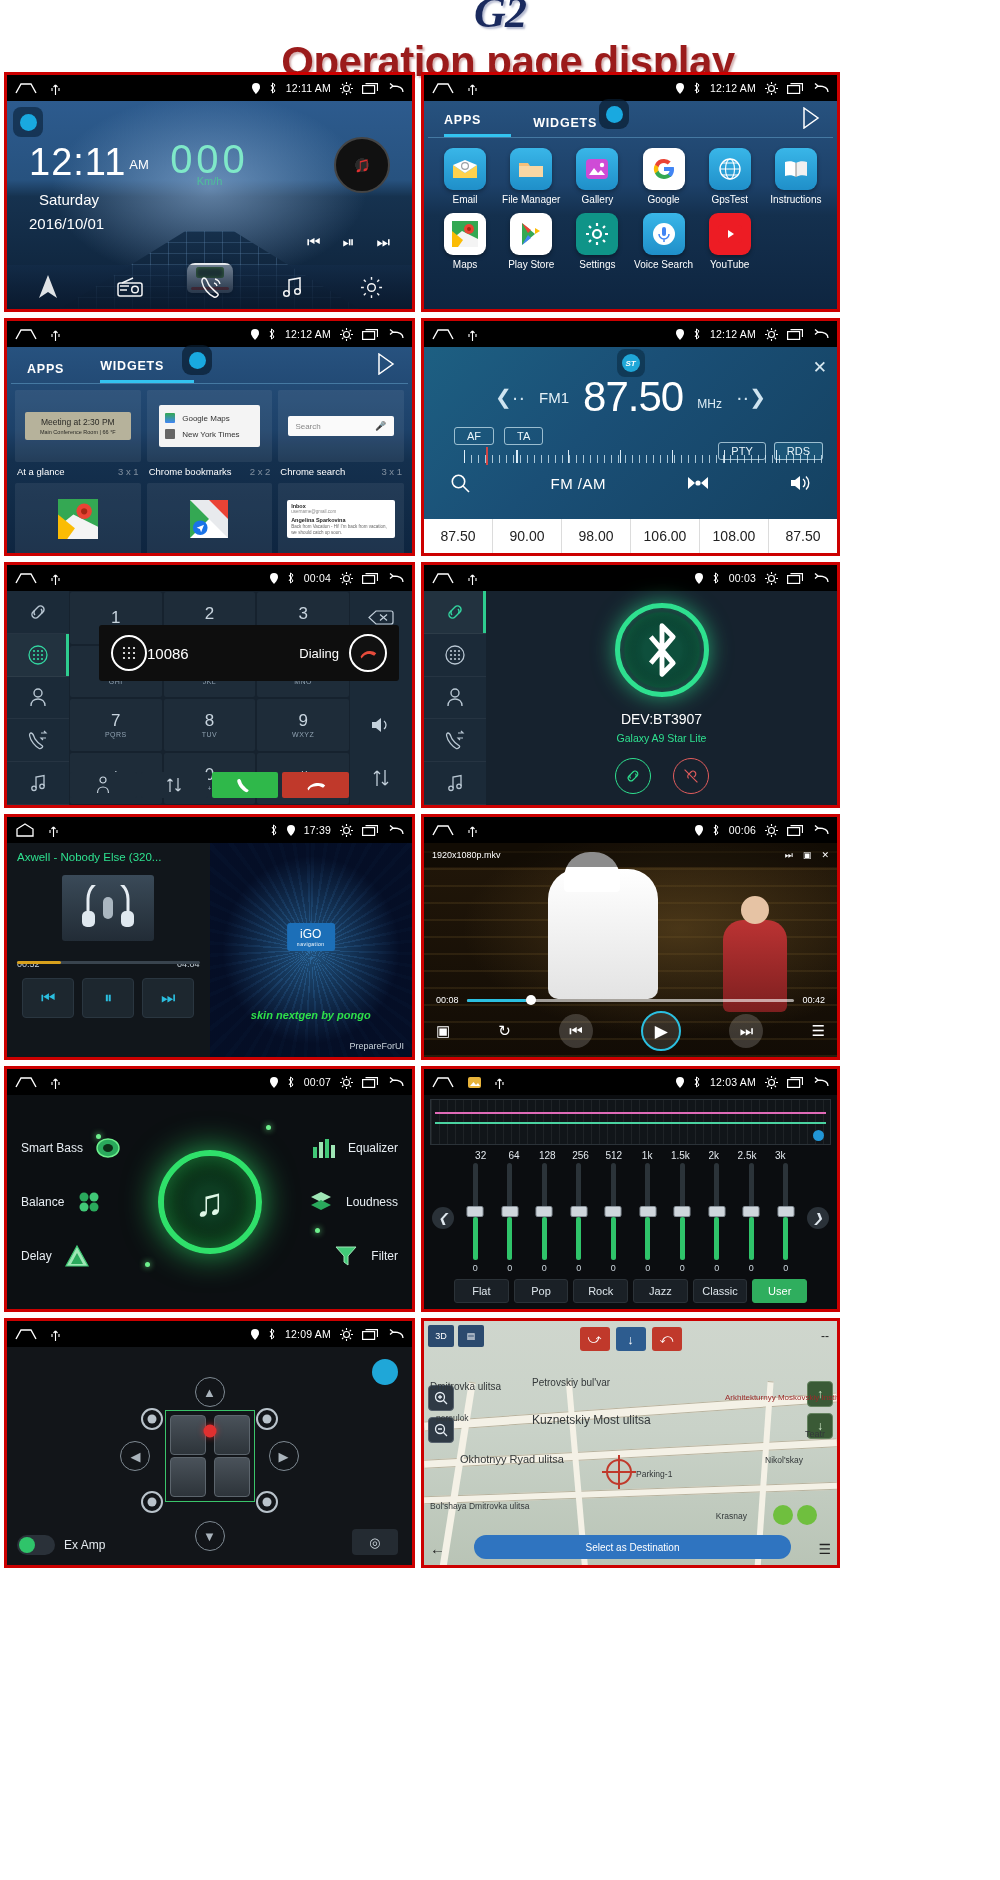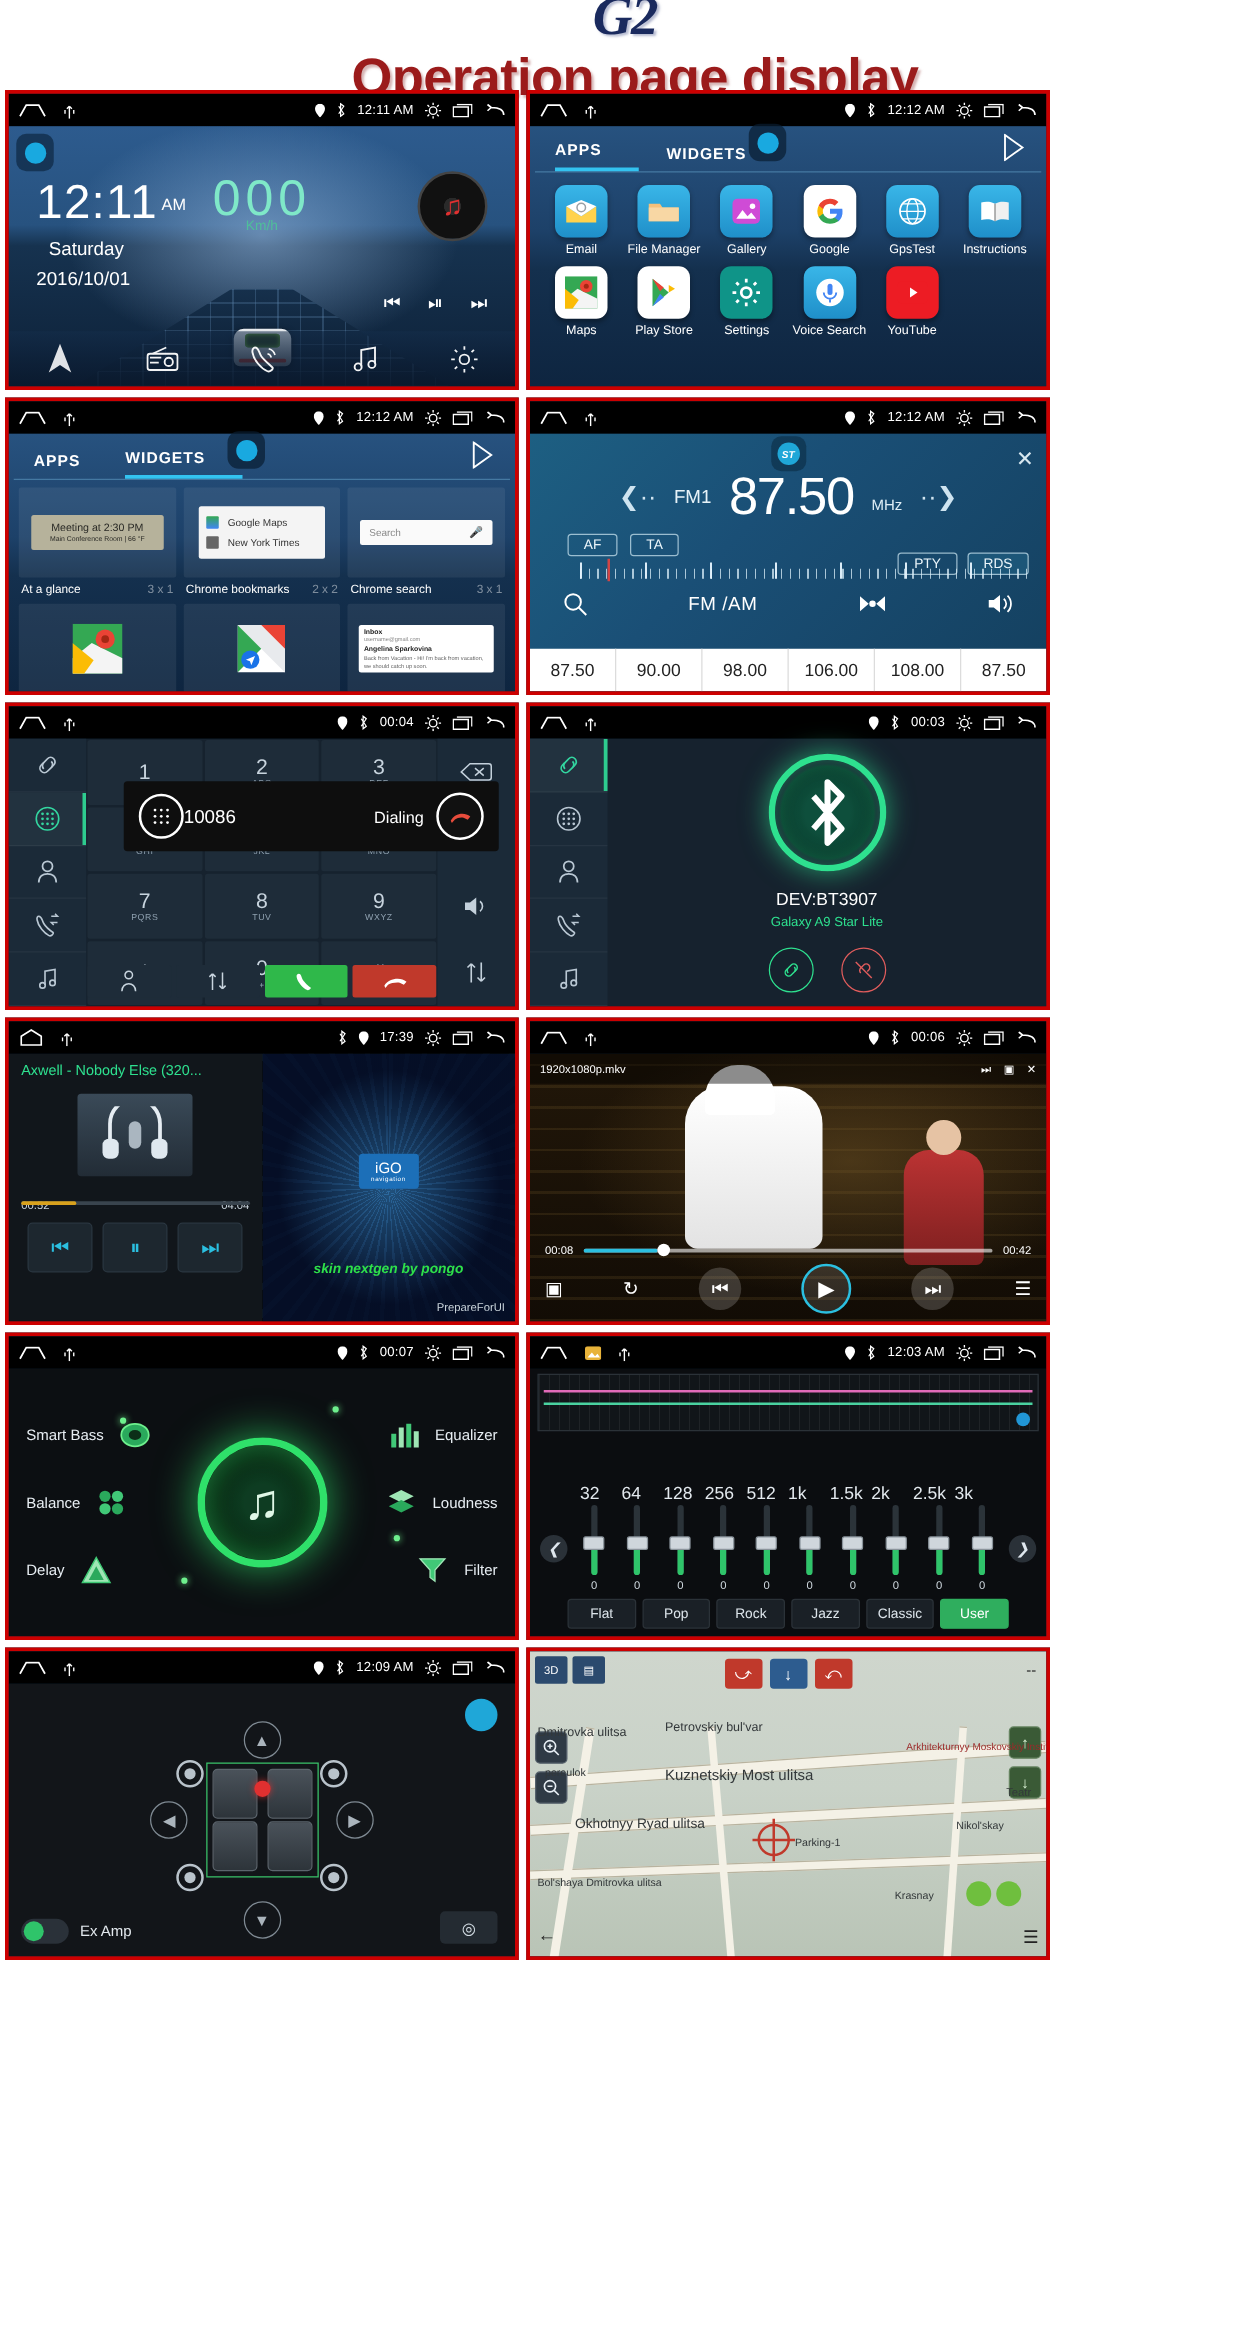--- a/index.html
+++ b/index.html
@@ -360,21 +360,21 @@
   
   .eq { height:calc(100% - 26px); background:#0b0d10; display:flex; flex-direction:column; padding:4px 6px 6px; }
   .eq-spectrum {
     height:46px; border:1px solid #2b3238; position:relative; overflow:hidden;
     background:repeating-linear-gradient(90deg, rgba(255,255,255,.06) 0 1px, transparent 1px 8px), #111519;
   }
   .eq-wave { position:absolute; left:4px; right:4px; height:2px; background:#e06ab8; }
   .eq-wave2 { position:absolute; left:4px; right:4px; height:2px; background:#4ad2a0; }
   .eq-dot-blue { position:absolute; right:6px; bottom:3px; width:11px; height:11px; border-radius:50%; background:#2196d6; }
   .eq-bandlabels { display:flex; padding:5px 34px 2px; }
-  .eq-bandlabels span { flex:1; text-align:left; color:#e3e9ee; font-size:14px;margin-top:36px; }
+  .eq-bandlabels span { flex:1; text-align:center; color:#e3e9ee; font-size:10px; }
   .eq-sliders { display:flex; align-items:stretch; flex:1; gap:2px; }
   .eq-arrow { width:26px; display:flex; align-items:center; justify-content:center; }
   .eq-arrow i {
     width:22px; height:22px; border-radius:50%; background:#2a3138; color:#dfe7ee;
     display:flex; align-items:center; justify-content:center; font-size:12px;
   }
   .eq-track-wrap { flex:1; display:flex; }
   .eq-band { flex:1; display:flex; flex-direction:column; align-items:center; }
   .eq-track { flex:1; width:5px; background:#2b3339; border-radius:3px; position:relative; }
   .eq-track i { position:absolute; left:0; right:0; bottom:0; height:44%; background:#2fc46a; border-radius:3px; }
@@ -1917,18 +1917,19 @@
         <div class="nav-label sm" style="left:212px;top:148px">Parking-1</div>
         <div class="nav-label sm" style="right:34px;top:134px">Nikol'skay</div>
         <div class="nav-label sm" style="right:90px;top:190px">Krasnay</div>
         <div class="nav-label red" style="right:24px;top:72px;text-align:center;width:88px">Arkhitekturnyy Moskovskiy Institu</div>
         <div class="nav-label" style="right:12px;top:108px;font-size:9px">Teatr</div>
 
         <div class="nav-cross"></div>
         <div class="nav-badge" style="right:44px;bottom:40px"></div>
         <div class="nav-badge" style="right:20px;bottom:40px"></div>
         <div class="nav-back">←</div>
+        <div class="nav-dest">Select as Destination</div>
         <div class="nav-menu">☰</div>
       </div>
     </div>
   </div>
 
 </div>
 
 </body></html>

